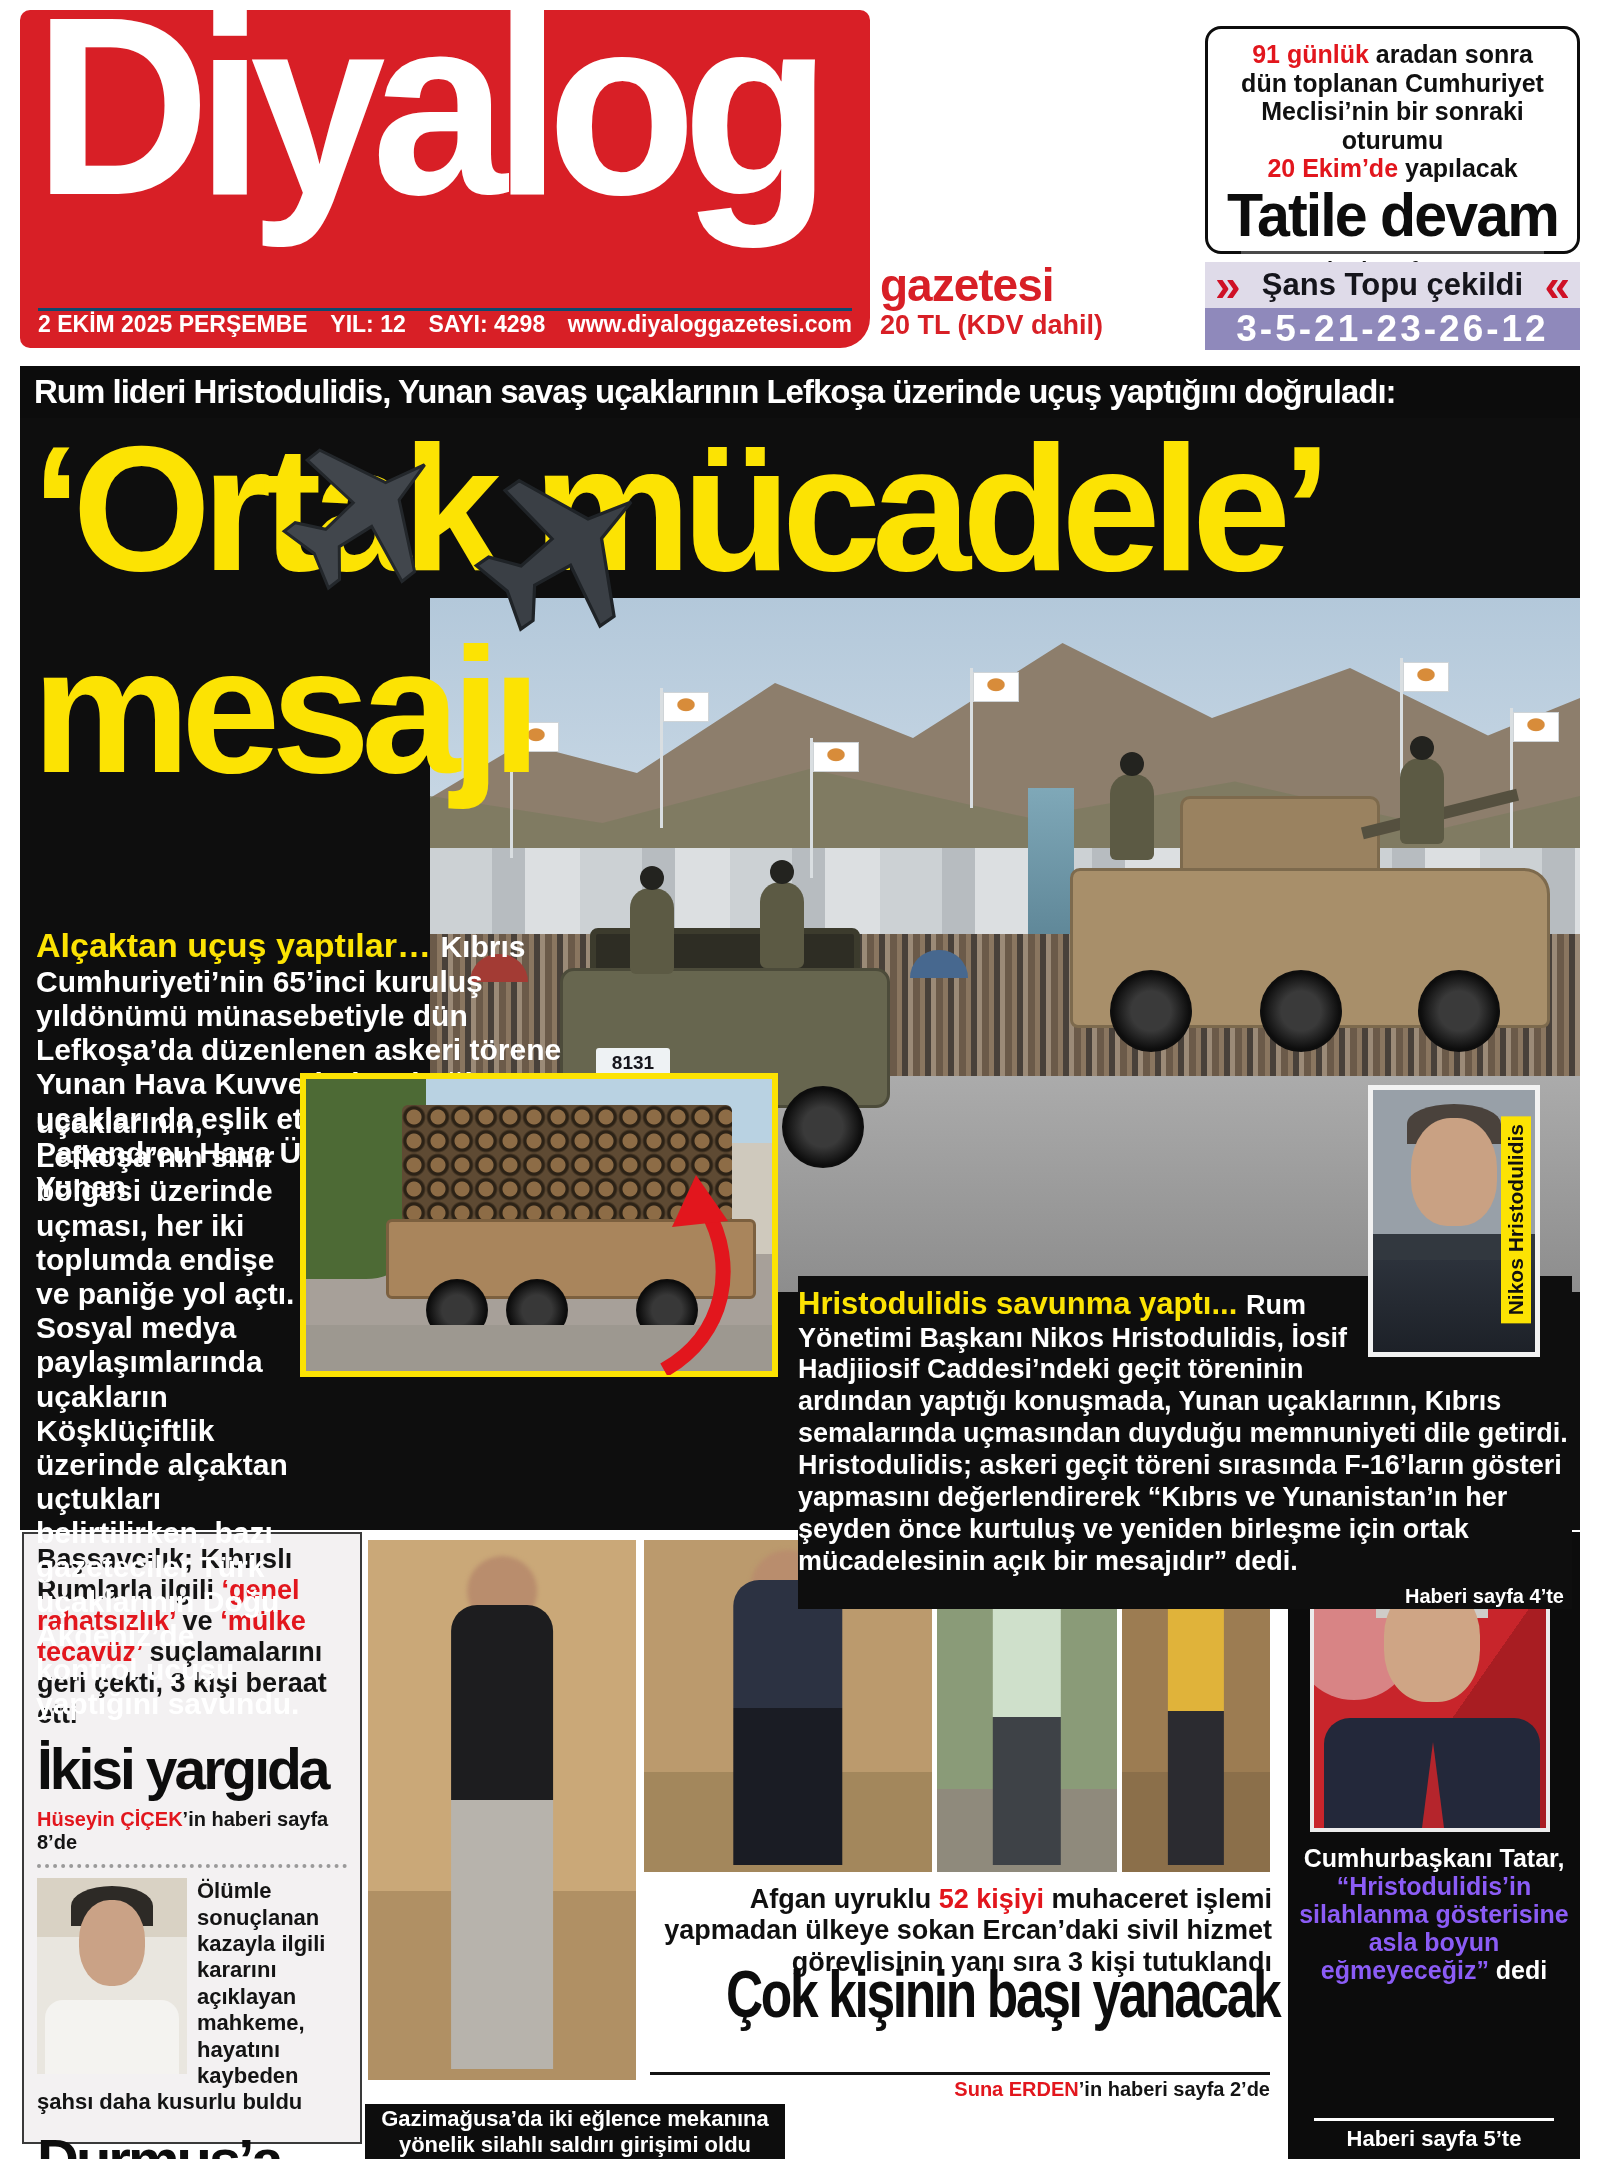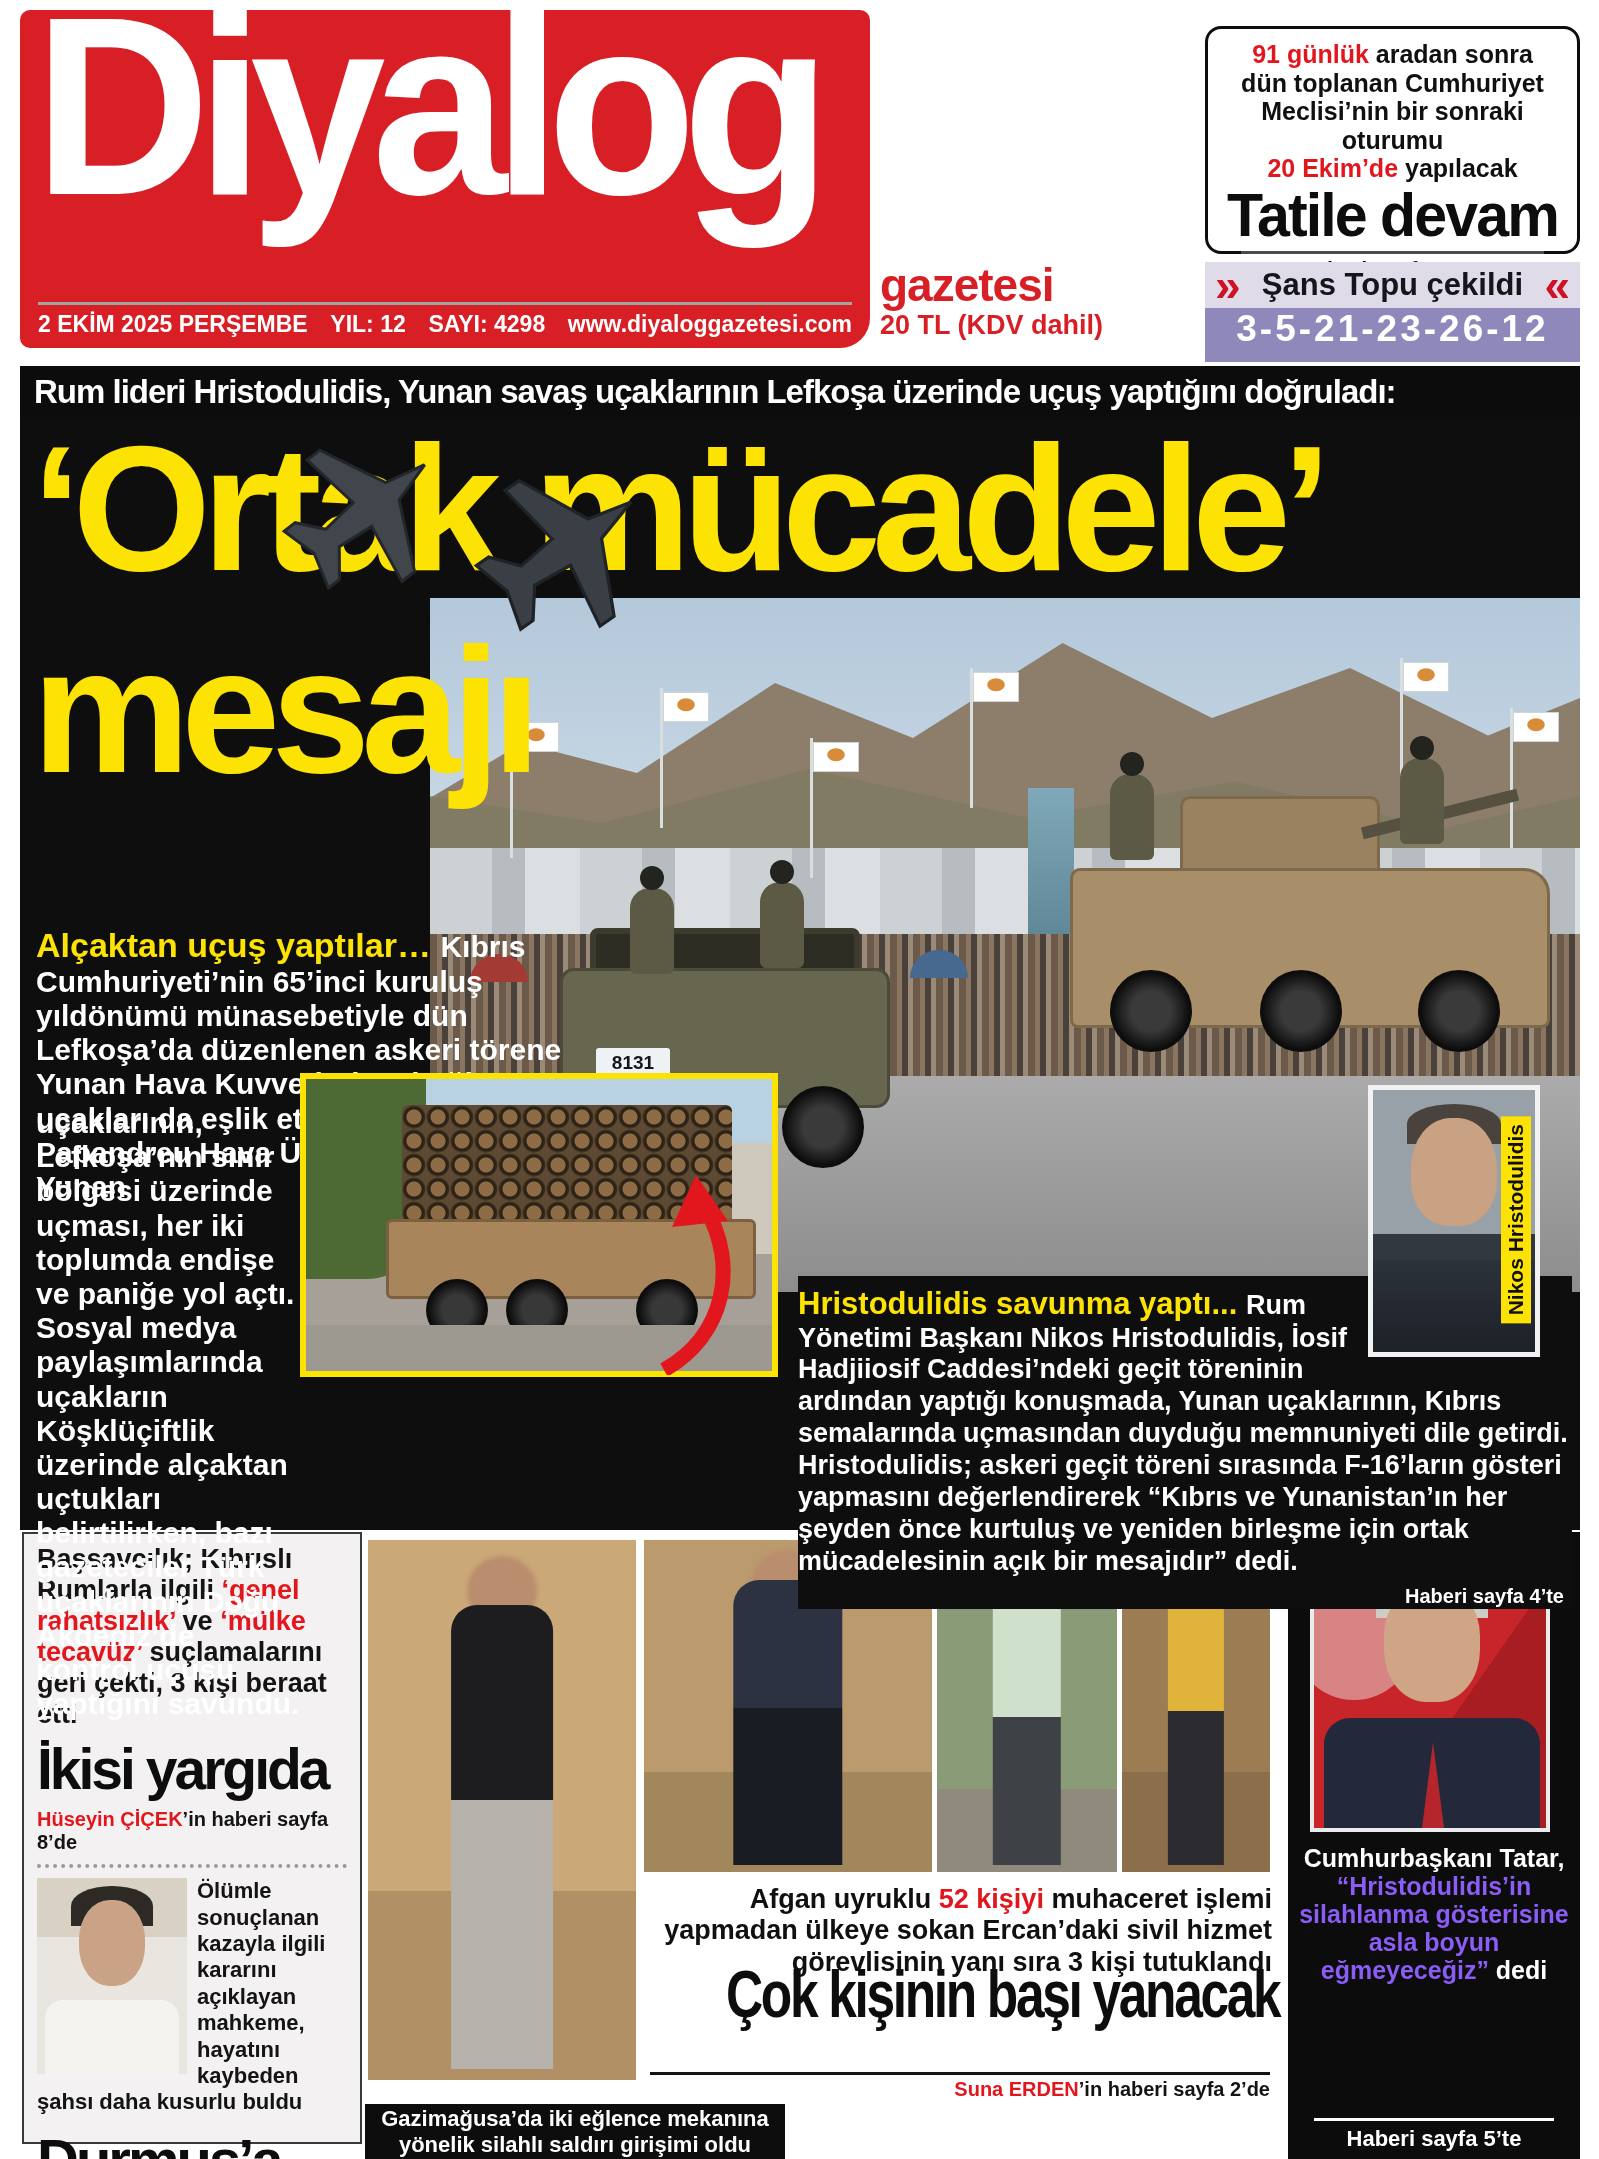--- a/index.html
+++ b/index.html
@@ -5,37 +5,37 @@
   * { margin:0; padding:0; box-sizing:border-box; }
   body { background:#888; font-family:"Liberation Sans", sans-serif; }
   #page { position:relative; width:1599px; height:2159px; background:#fff; overflow:hidden; margin:0 auto; }
   .abs { position:absolute; }
   .red { color:#e2161d; }
   .yel { color:#8b5cf6; }
 
   
   #masthead { left:20px; top:10px; width:850px; height:338px; background:#d81f26; border-radius:10px 10px 30px 10px; }
   #mast-title { position:absolute; left:14px; top:-30px; color:#fff; font-weight:bold; font-size:244px; letter-spacing:-14px; line-height:1; transform:scaleY(1.04); transform-origin:top left; }
-  #mast-dateline { position:absolute; left:18px; right:18px; bottom:10px; border-top:3px solid #a3a3a3; padding-top:6px; display:flex; justify-content:space-between; color:#fff; font-weight:bold; font-size:23px; }
+  #mast-dateline { position:absolute; left:18px; right:18px; bottom:10px; border-top:3px solid #0c4a6e; display:flex; justify-content:space-between; color:#fff; font-weight:bold; font-size:23px; }
   #gazetesi { left:880px; top:258px; font-size:46px; font-weight:bold; color:#d81f26; letter-spacing:-1px; }
   #price { left:880px; top:310px; font-size:27px; font-weight:bold; color:#d81f26; }
 
   
   #news-box { left:1205px; top:26px; width:375px; height:228px; background:#fff; border:3px solid #0d0d0d; border-radius:16px; text-align:center; padding-top:11px; }
   .nb-line { font-size:25px; font-weight:bold; color:#101010; line-height:1.14; }
   #nb-head { font-size:61px; font-weight:bold; color:#0d0d0d; letter-spacing:-2px; line-height:1.0; margin-top:2px; transform:scaleX(.97); }
   #nb-rule { width:82%; margin:5px auto 3px; border-top:3px solid #4a4a4a; }
   #nb-page { font-size:22px; font-weight:bold; color:#111; }
 
   
   #lottery { left:1205px; top:262px; width:375px; height:88px; }
   #lot-top { height:46px; background:#dfdbe9; display:flex; align-items:center; justify-content:space-between; padding:0 10px; }
   #lot-top .arrow { color:#cf1126; font-size:46px; font-weight:bold; line-height:0.8; }
   #lot-label { font-size:31px; font-weight:bold; color:#15151c; }
-  #lot-nums { height:54px; background:#8f89bb; color:#fff; font-size:37px; font-weight:bold; text-align:center; letter-spacing:3px; line-height:42px; }
+  #lot-nums { height:42px; background:#8f89bb; color:#fff; font-size:37px; font-weight:bold; text-align:center; letter-spacing:3px; line-height:42px; }
 
   
   #kicker { left:20px; top:366px; width:1560px; height:52px; background:#0c0c0c; color:#fff; display:flex; align-items:center; padding-left:14px; font-size:33px; font-weight:bold; letter-spacing:-1px; white-space:nowrap; }
 
   
   #main { left:20px; top:418px; width:1560px; height:1112px; background:#0e0e0e; }
   #parade { left:410px; top:180px; width:1150px; height:694px; overflow:hidden; z-index:1; }
   .sky { position:absolute; inset:0; background:linear-gradient(#b3c8da 0%,#cddbe7 40%,#e4e9ec 60%,#edeff0 100%); }
   .ridge1 { position:absolute; left:0; right:0; top:0; height:250px; background:#8d7e6c; clip-path:polygon(0 80%,8% 58%,18% 70%,30% 34%,42% 56%,55% 18%,68% 48%,80% 28%,92% 55%,100% 40%,100% 100%,0 100%); }
   .ridge2 { position:absolute; left:0; right:0; top:90px; height:180px; background:#7a7a5e; opacity:.7; clip-path:polygon(0 100%,0 60%,15% 75%,33% 45%,52% 72%,70% 52%,88% 78%,100% 60%,100% 100%); }

